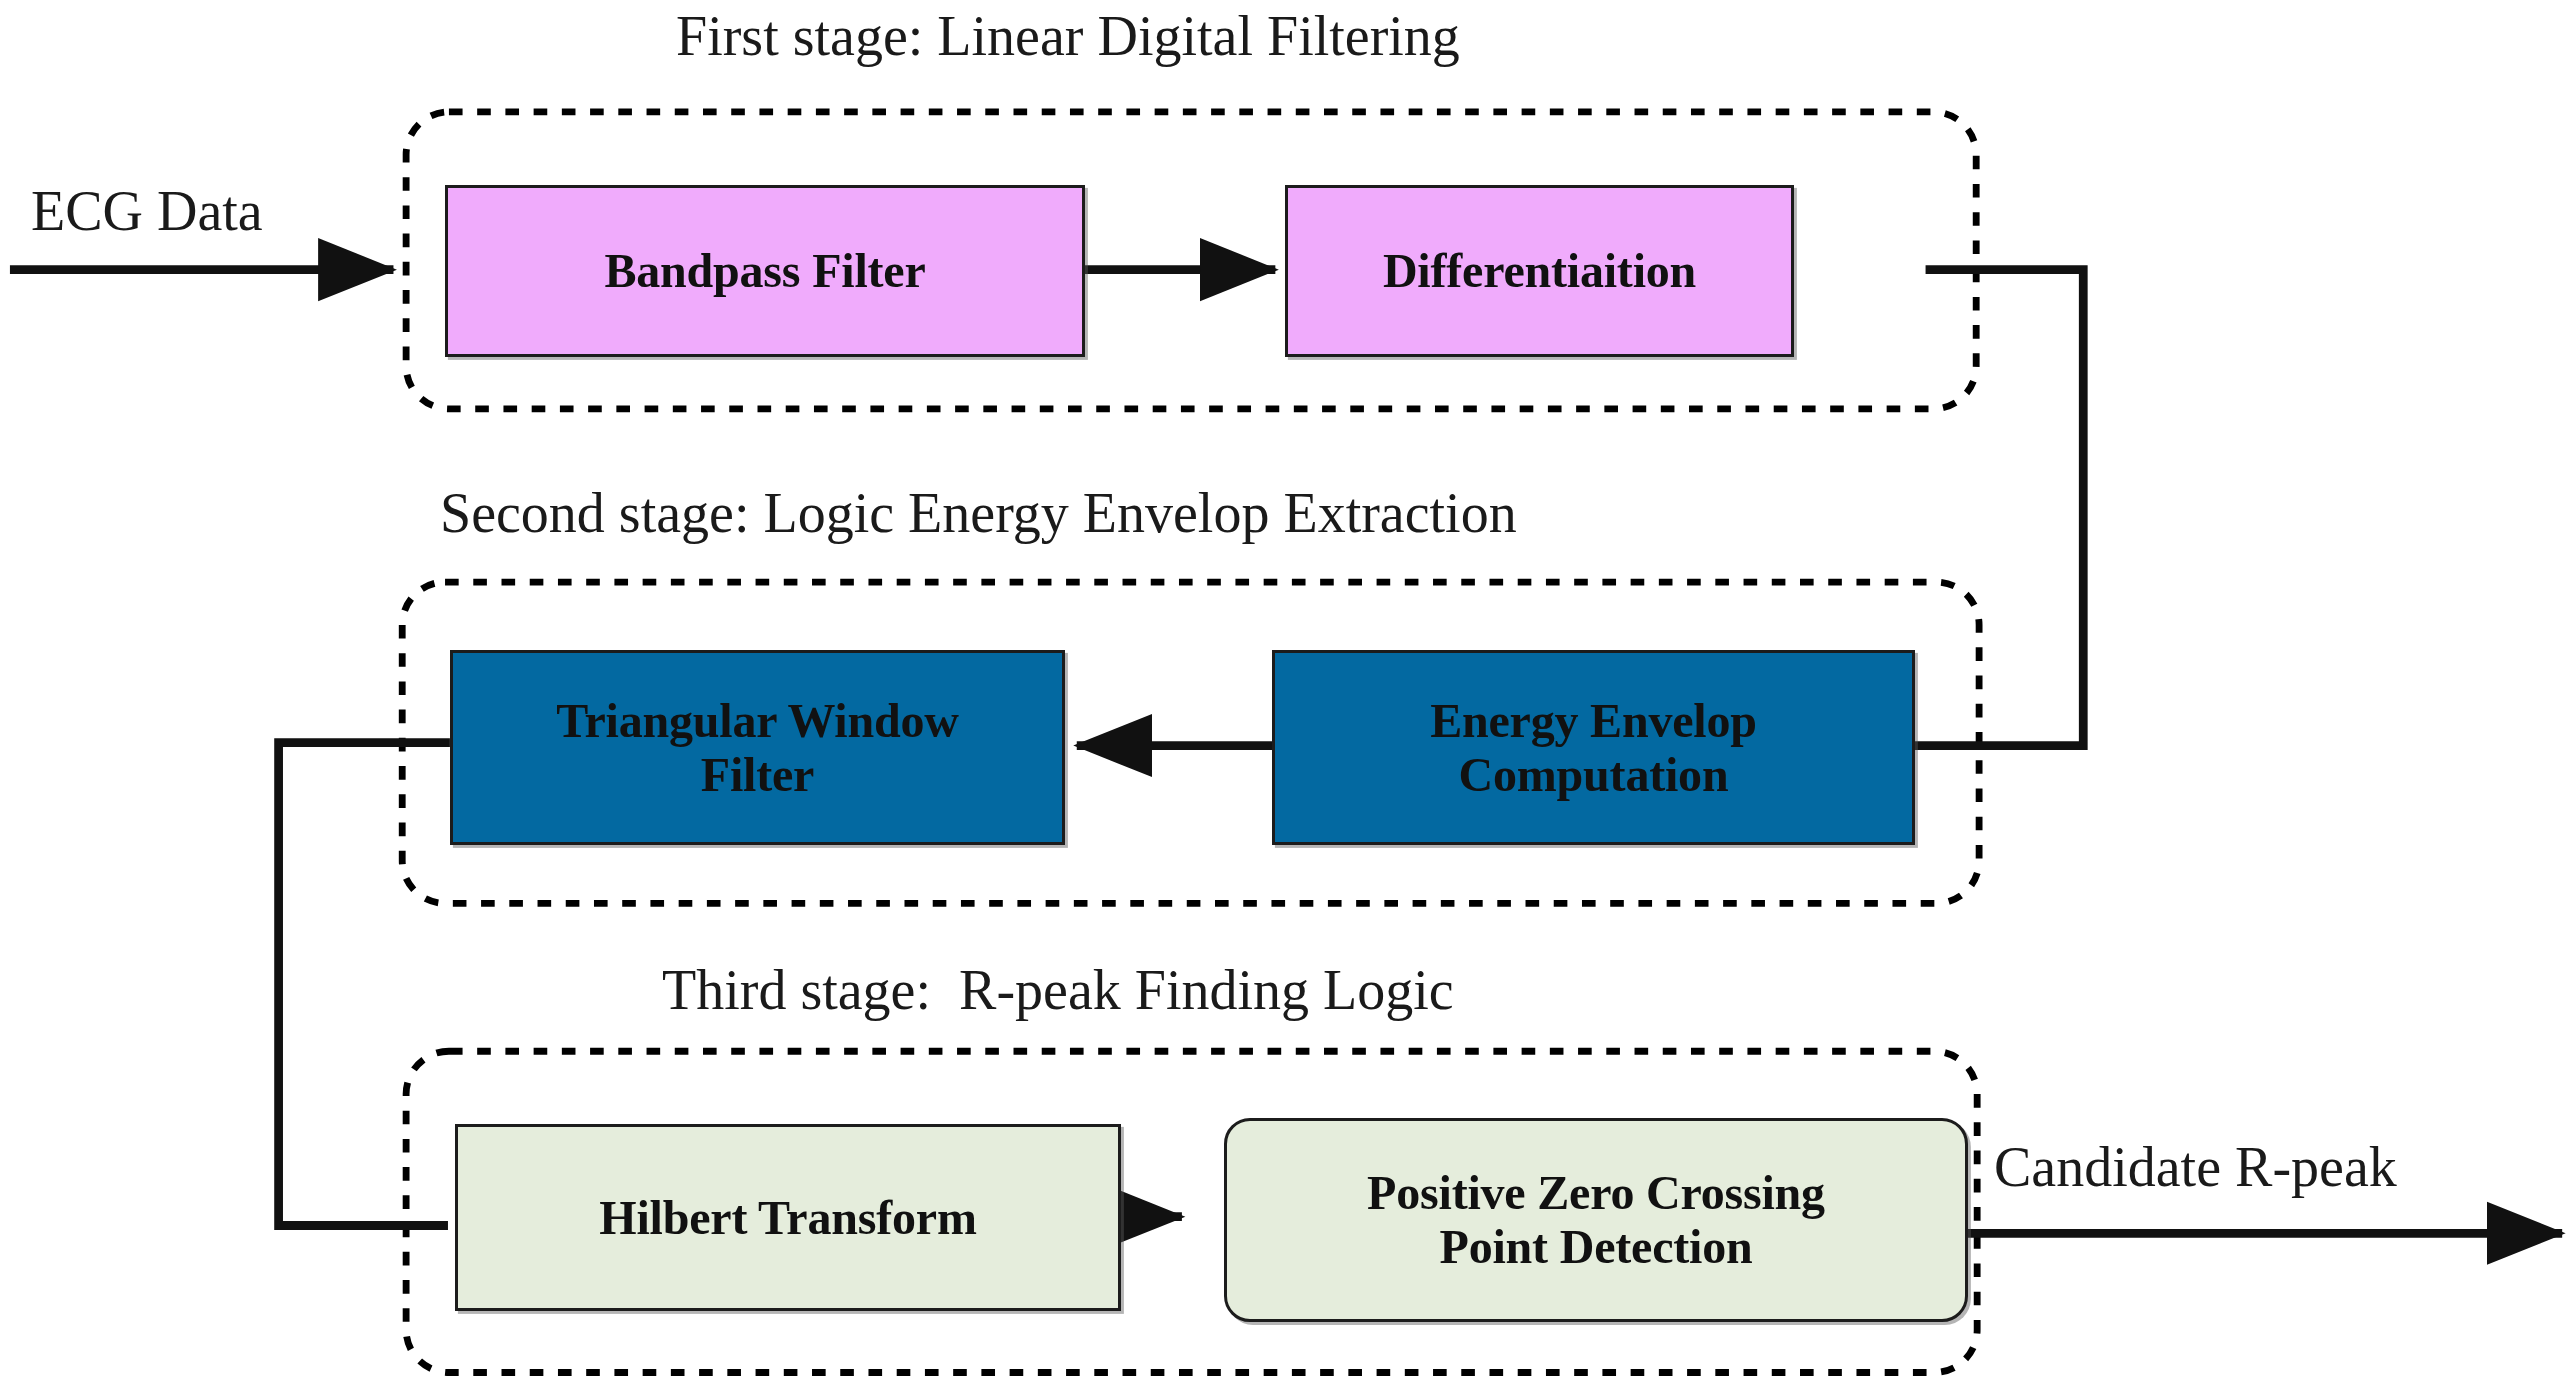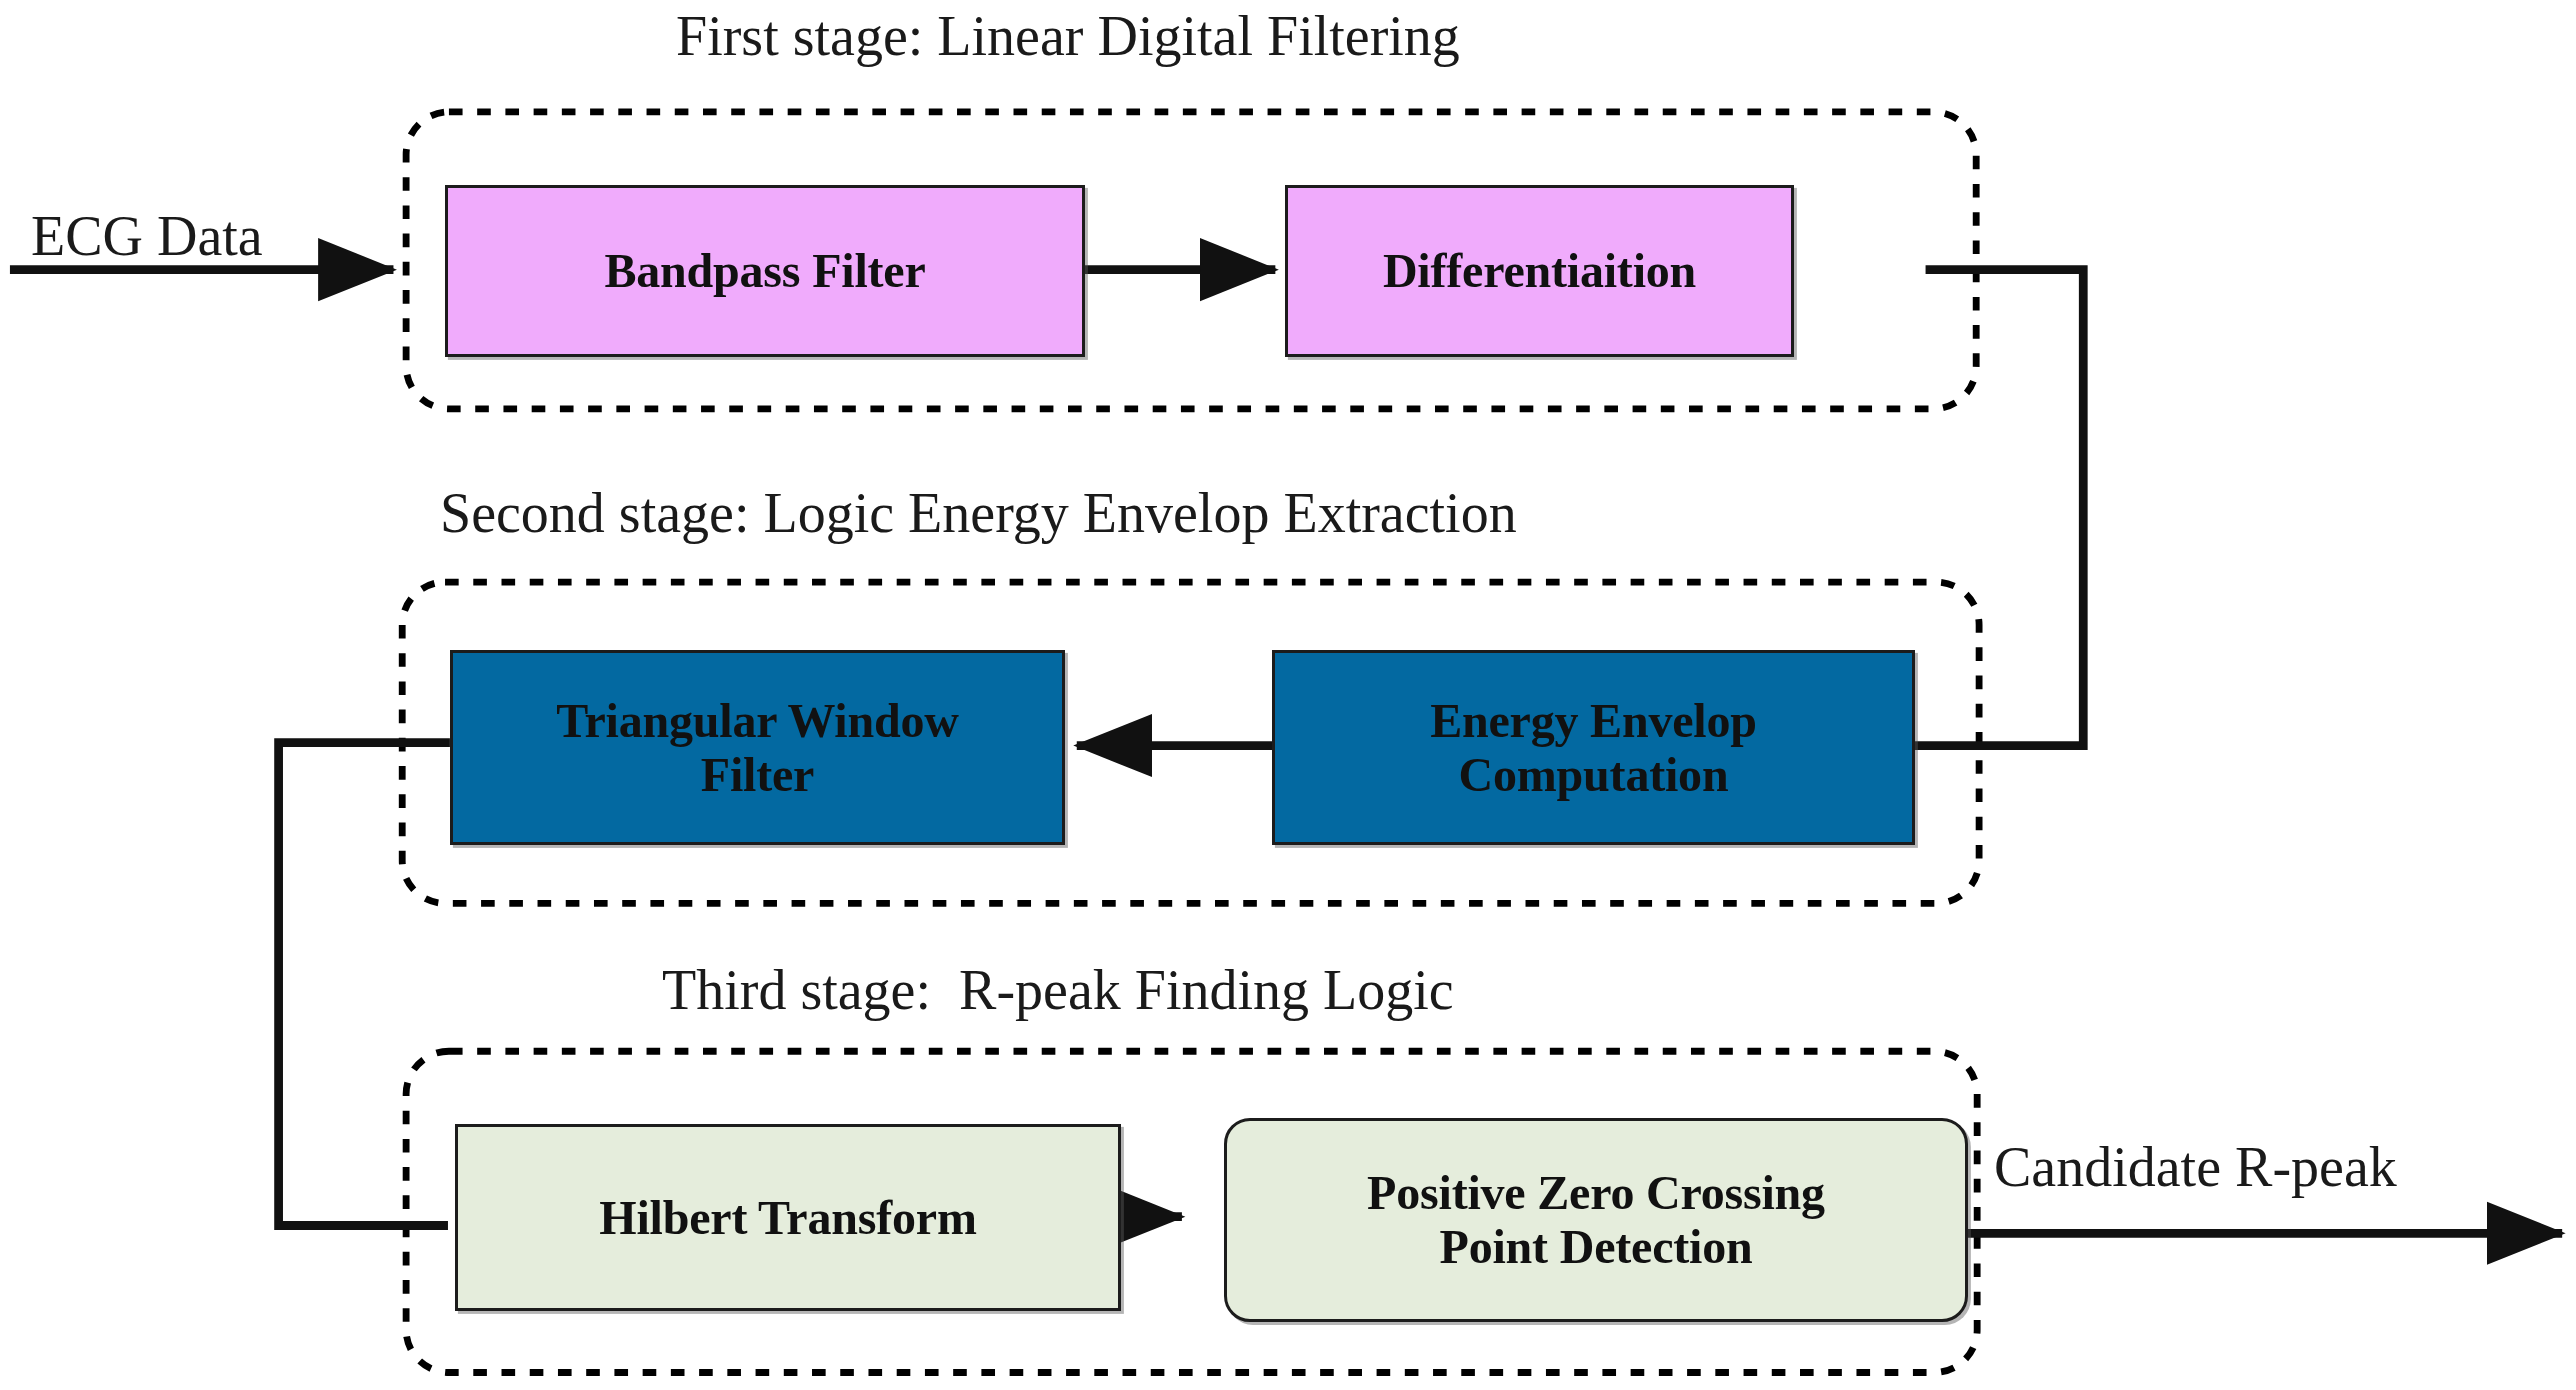--- a/index.html
+++ b/index.html
@@ -67,21 +67,21 @@
   
   .flow-label {
     position: absolute;
     font-family: "Liberation Serif", "DejaVu Serif", serif;
     font-weight: 400;
     font-size: 56px;
     color: #1a1a1a;
     white-space: pre;
     line-height: 1;
   }
-  #label-ecg { left: 31px; top: 208px; text-align: right; }
+  #label-ecg { left: 31px; top: 183px; text-align: right; }
   #label-candidate { left: 1994px; top: 1139px; }
 </style>
 </head>
 <body>
 
 <div id="canvas">
 
   <svg class="svg-layer" viewBox="0 0 2646 1428" xmlns="http://www.w3.org/2000/svg">
     <defs>
       <marker id="arrowhead" markerWidth="10" markerHeight="10" refX="8.6" refY="4" orient="auto" markerUnits="strokeWidth">

